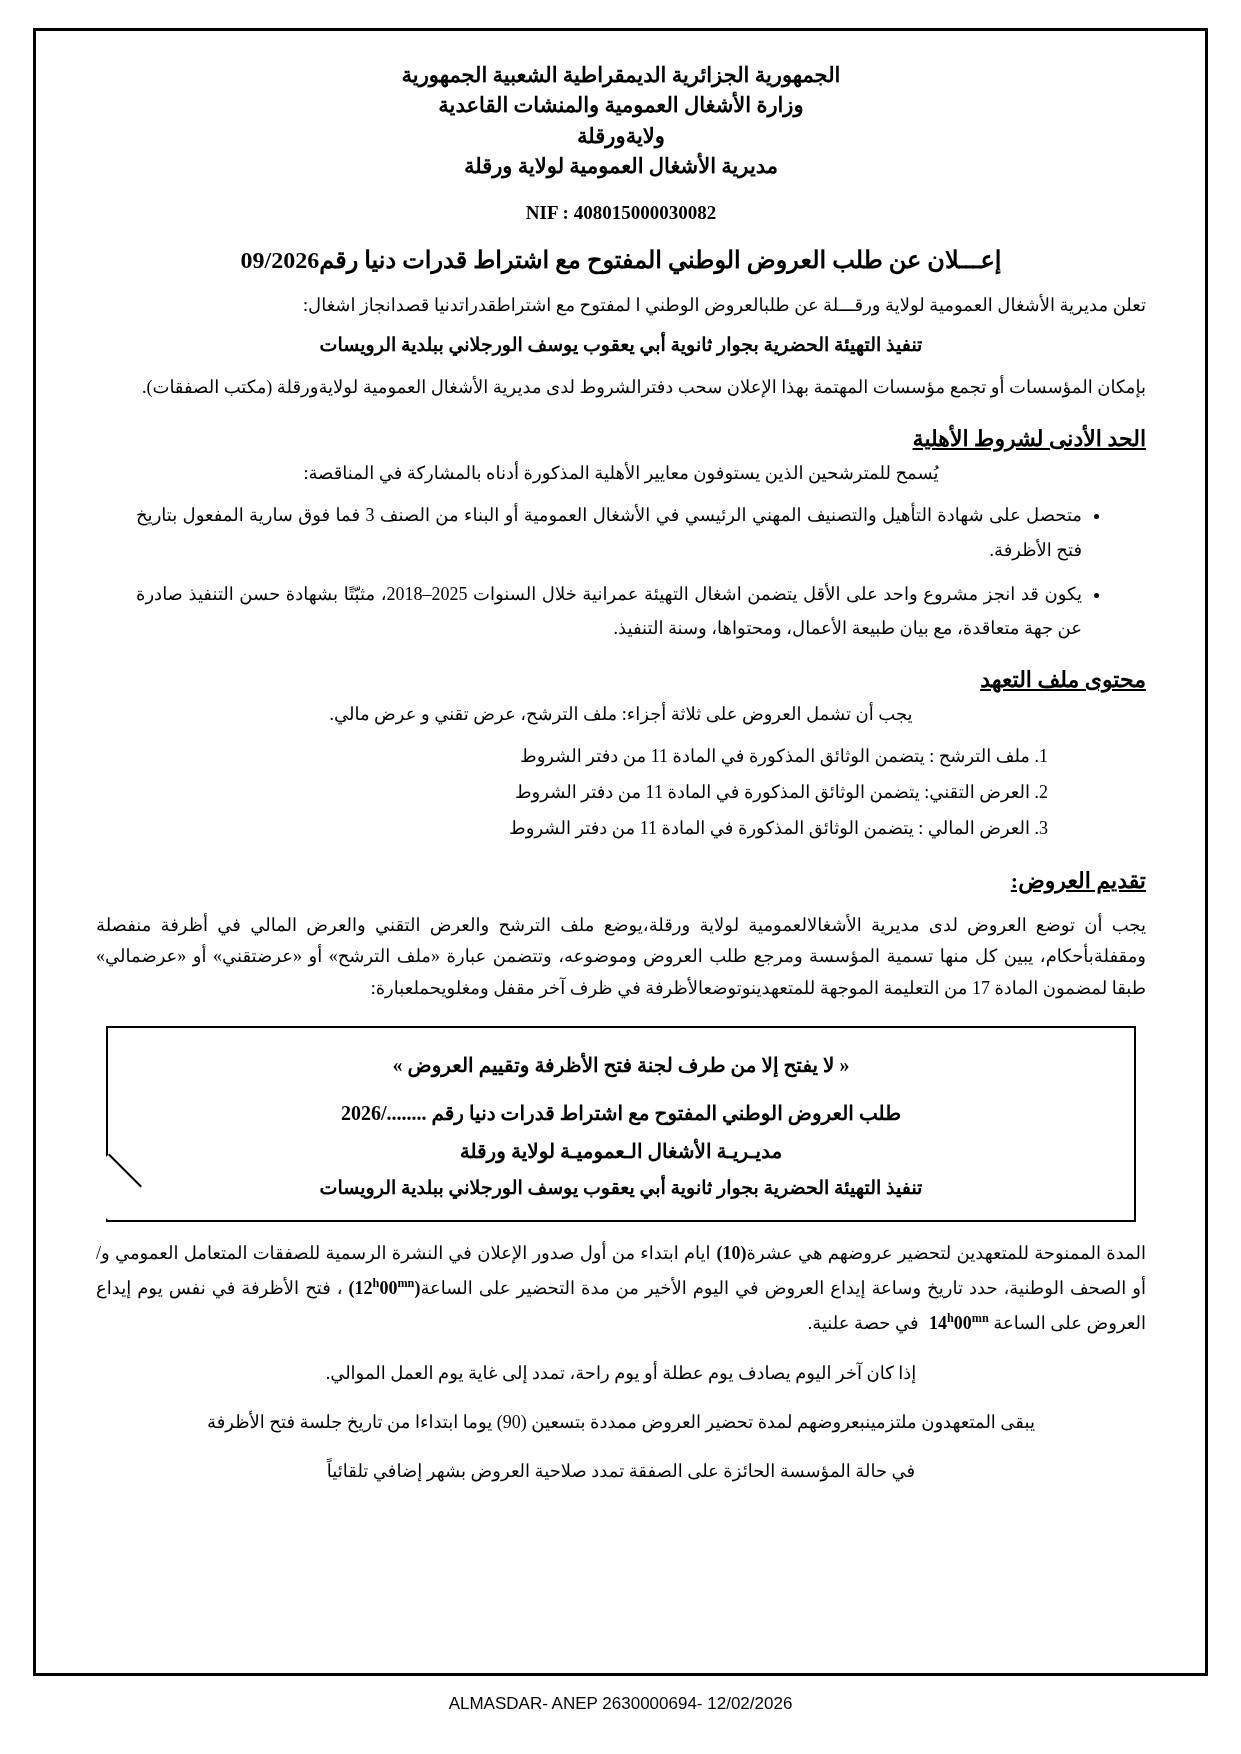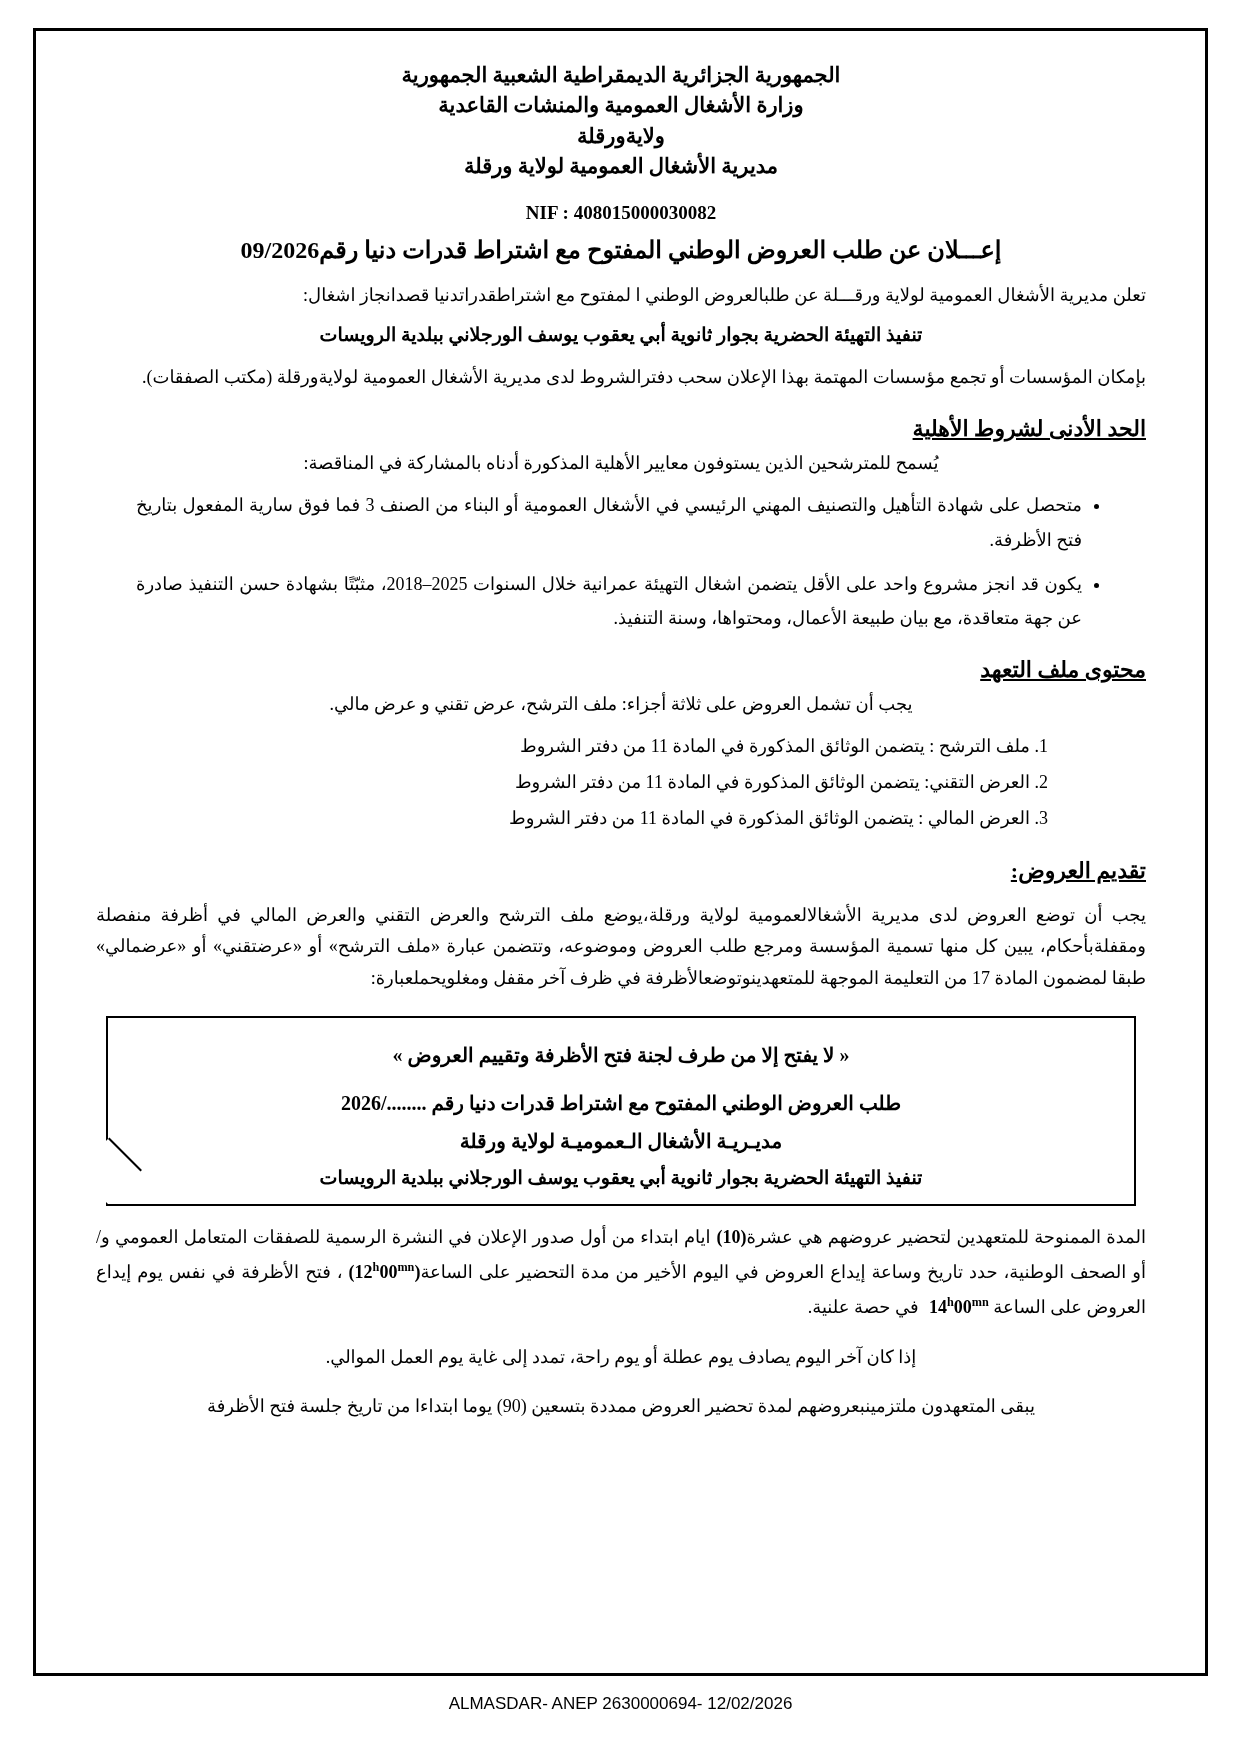--- a/index.html
+++ b/index.html
@@ -47,21 +47,21 @@
   .nif {
     font-weight: bold;
     font-size: 19px;
     margin-top: 20px;
     text-align: center;
     direction: ltr;
   }
   .title-main {
     font-weight: bold;
     font-size: 24px;
-    margin-top: 12px;
+    margin-top: 22px;
     text-align: center;
   }
   p.para {
     font-size: 18px;
     line-height: 1.75;
     text-align: justify;
     margin: 16px 0 0 0;
   }
   p.center-bold {
     font-weight: bold;
@@ -98,21 +98,21 @@
     list-style-type: decimal;
   }
   ol.numlist li {
     font-size: 18px;
     line-height: 2.0;
   }
   .box {
     position: relative;
     margin: 22px 10px 0 10px;
     border: 2px solid #000;
-    padding: 18px 20px 8px 20px;
+    padding: 18px 20px 14px 20px;
     text-align: center;
     box-sizing: border-box;
   }
   .box .bl {
     font-weight: bold;
     font-size: 20px;
     line-height: 1.9;
   }
   .box .bl.small {
     font-size: 19px;
@@ -208,19 +208,20 @@
       <div class="bl small">تنفيذ التهيئة الحضرية بجوار ثانوية أبي يعقوب يوسف الورجلاني ببلدية الرويسات</div>
       <div class="fold"></div>
     </div>
 
     <div class="after-box">
       <p>
         <span>المدة الممنوحة للمتعهدين لتحضير عروضهم هي عشرة</span><b>(10)</b><span>ايام ابتداء من أول صدور الإعلان في النشرة الرسمية للصفقات المتعامل العمومي و/أو الصحف الوطنية، حدد تاريخ وساعة إيداع العروض في اليوم الأخير من مدة التحضير على الساعة</span><b><span>(12</span><sup class="sm">h</sup><span>00</span><sup class="sm">mn</sup><span>)</span></b><span>، فتح الأظرفة في نفس يوم إيداع العروض على الساعة</span> <b><span>14</span><sup class="sm">h</sup><span>00</span><sup class="sm">mn</sup></b> <span>في حصة علنية.</span>
       </p>
       <p class="c">إذا كان آخر اليوم يصادف يوم عطلة أو يوم راحة، تمدد إلى غاية يوم العمل الموالي.</p>
       <p class="c">يبقى المتعهدون ملتزمينبعروضهم لمدة تحضير العروض ممددة بتسعين (90) يوما ابتداءا من تاريخ جلسة فتح الأظرفة</p>
+      <p class="c">في حالة المؤسسة الحائزة على الصفقة تمدد صلاحية العروض بشهر إضافي تلقائياً</p>
     </div>
 
   </div>
 
   <div class="footer">ALMASDAR- ANEP 2630000694- 12/02/2026</div>
 
 </div>
 
 </body></html>

